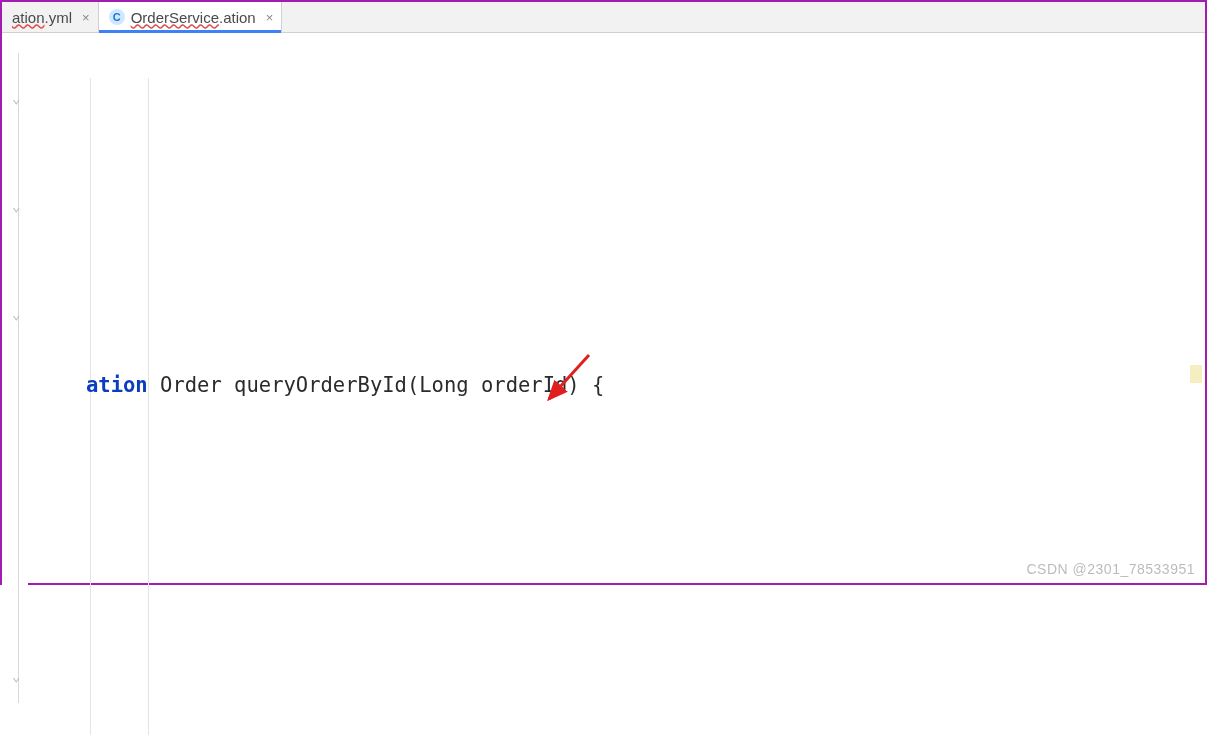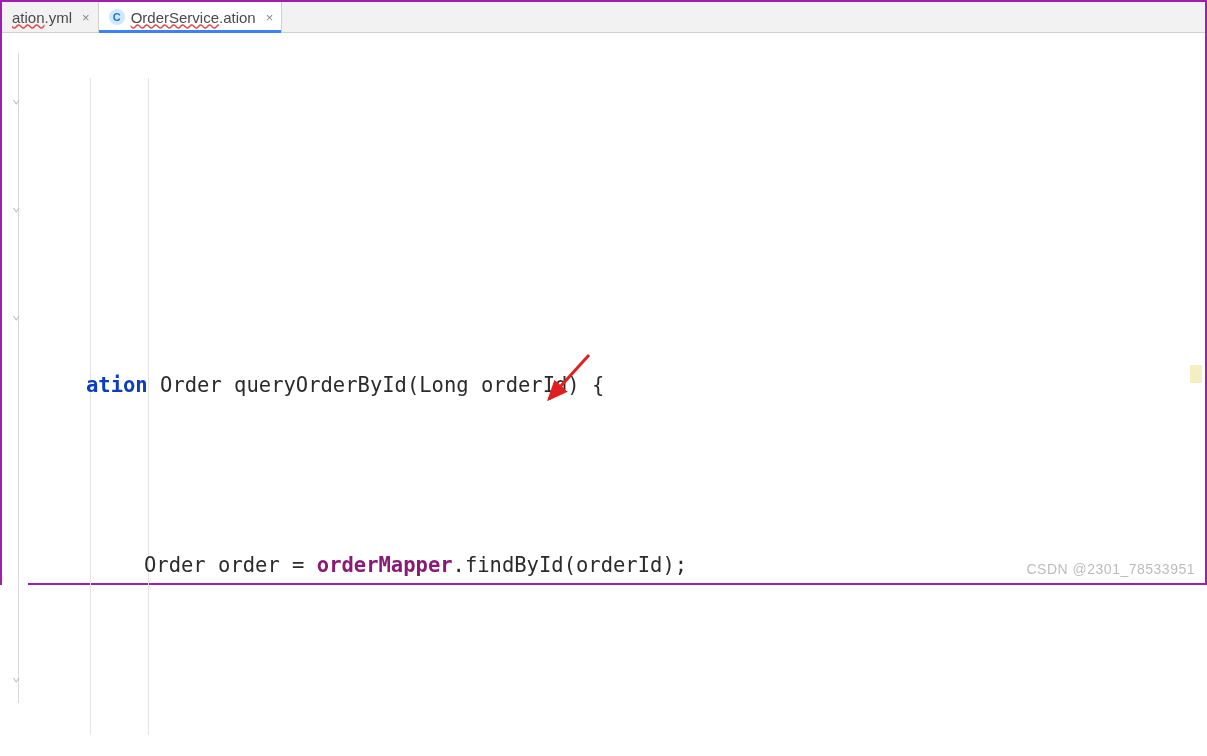--- a/index.html
+++ b/index.html
@@ -164,21 +164,20 @@
 
     <div class="editor">
       <span class="vguide" style="left:62px;"></span>
       <span class="vguide" style="left:120px;"></span>
 
       <div class="line" style="height:36px;"></div>
 
       <div class="line indent1"><span class="kw">ation</span><span> Order queryOrderById(Long orderId) {</span></div>
 
 
-      <div class="line indent2"><span>Order order = </span><span class="field">orderMapper</span><span>.findById(orderId);</span></div>
 
       
 
       
 
       
 
       
 
       

